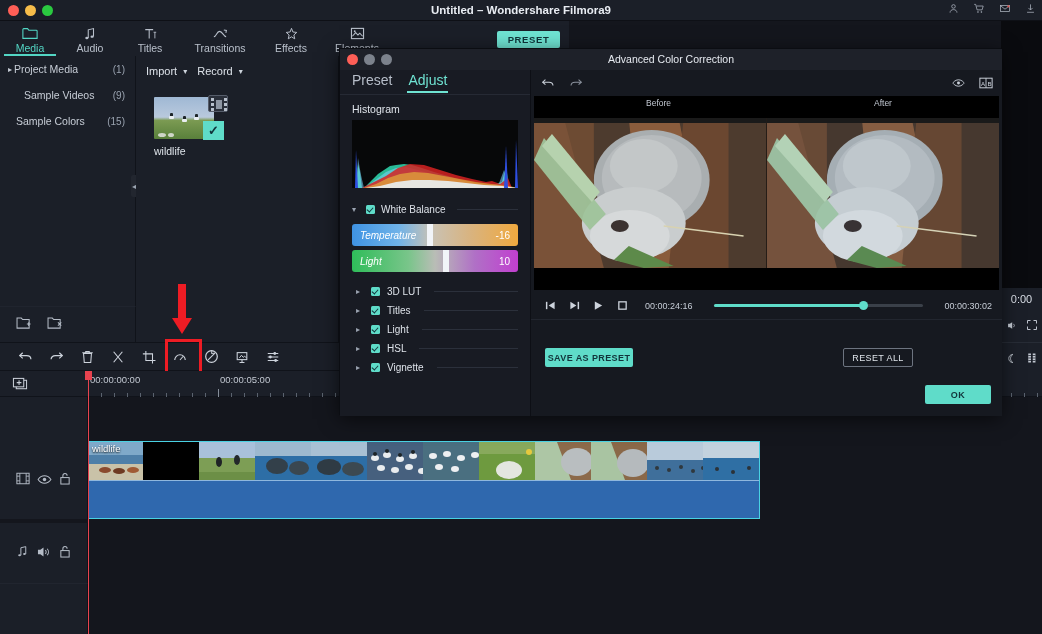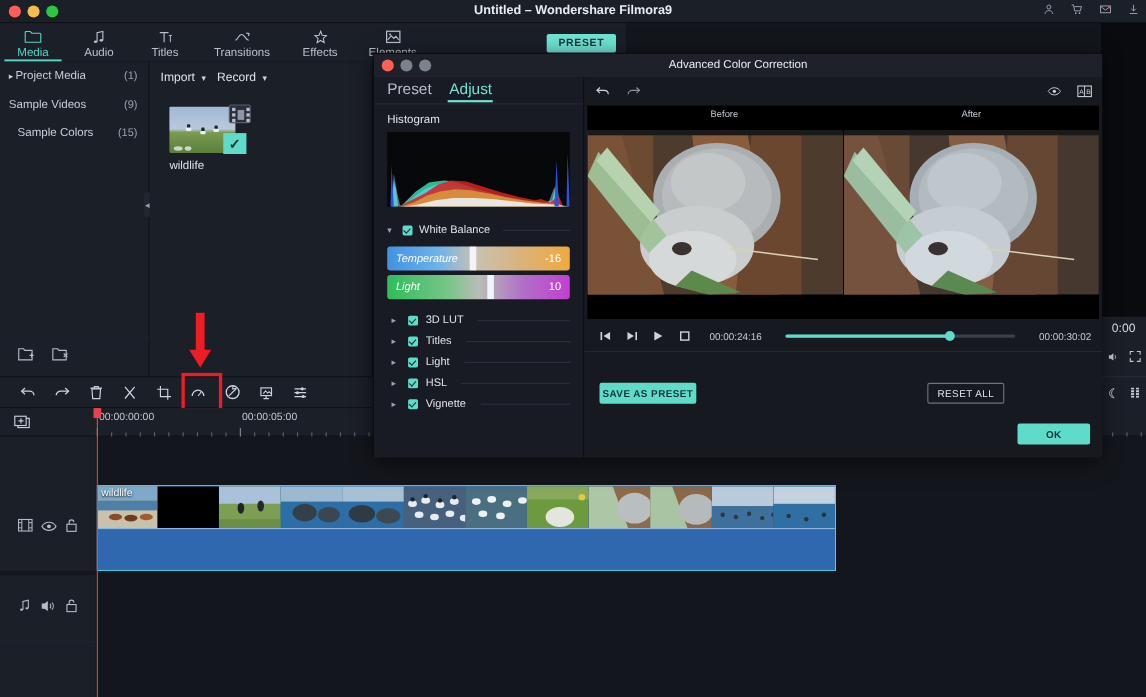--- a/index.html
+++ b/index.html
@@ -343,21 +343,21 @@
   <div class="exportbtn">PRESET</div>
 
   <div class="libpane">
     <div class="libitem">
       <span class="nm">
           <span class="caret">▸</span>
       <span>Project Media</span>
         </span>
       <span class="cnt">(1)</span>
     </div>
-    <div class="libitem" style="padding-left:8px">
+    <div class="libitem" style="padding-left:24px">
       <span class="nm">
           <span>Sample Videos</span>
         </span>
       <span class="cnt">(9)</span>
     </div>
     <div class="libitem" style="padding-left:16px">
       <span class="nm">
           <span>Sample Colors</span>
         </span>
       <span class="cnt">(15)</span>

